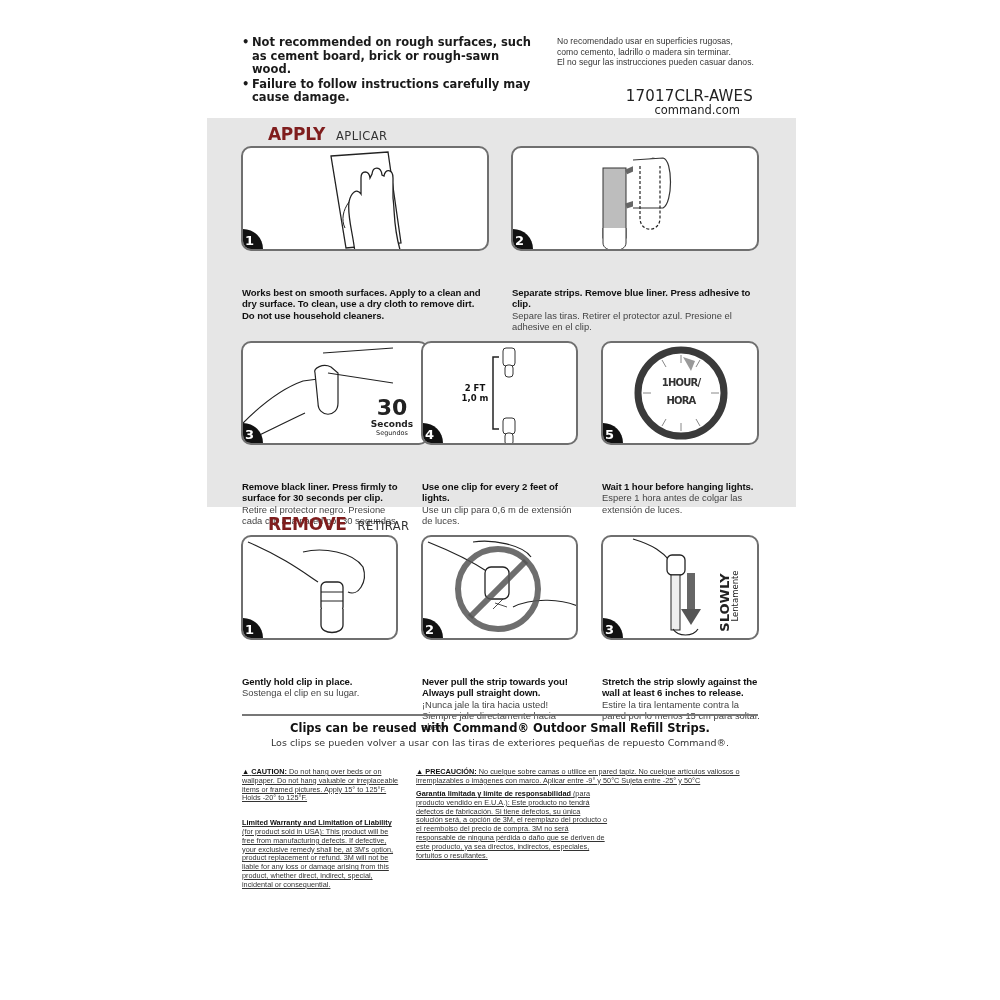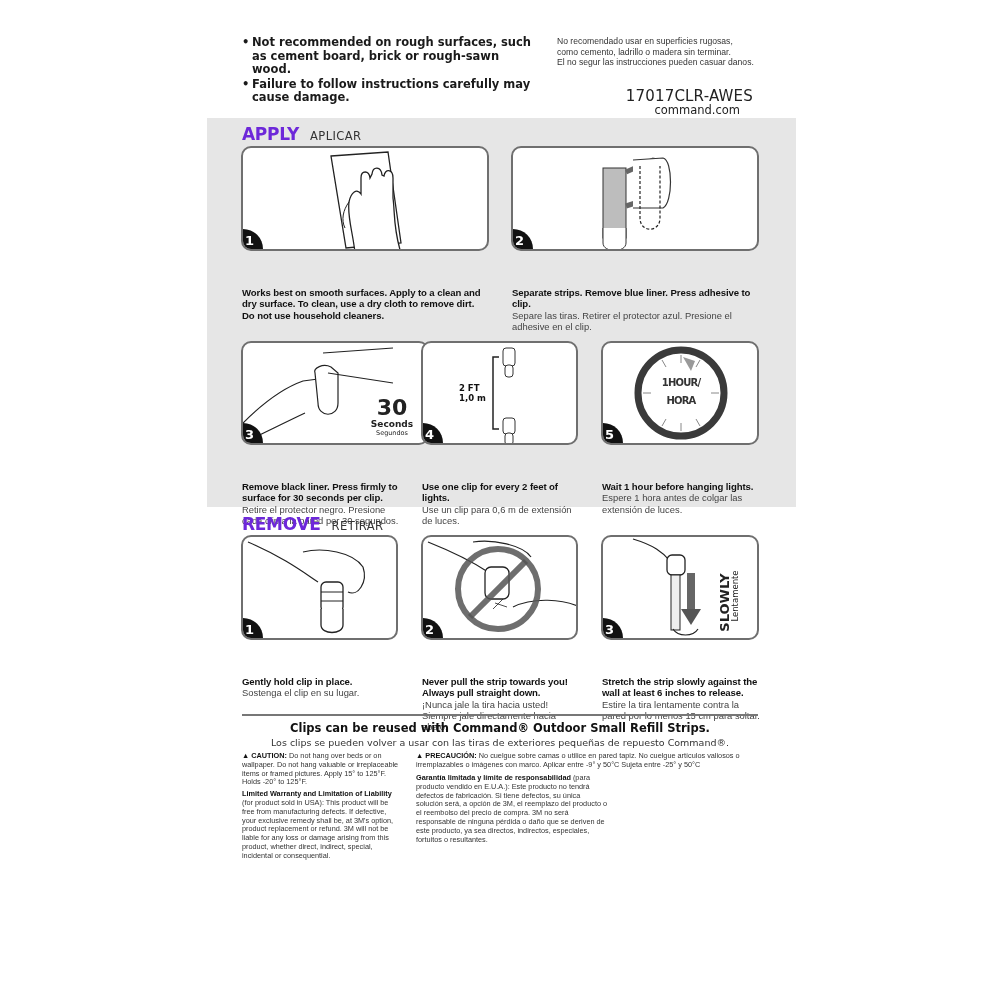--- a/index.html
+++ b/index.html
@@ -10,37 +10,37 @@
   .warn-en { left:242px; top:36px; width:300px; font-family:"DejaVu Sans", sans-serif; font-weight:bold; font-size:11.5px; line-height:13.5px; color:#1a1a1a; }
   .warn-en .item { display:flex; }
   .warn-en .bullet { width:10px; flex:none; }
   .warn-es { left:557px; top:36px; width:220px; font-family:"Liberation Sans", sans-serif; font-size:8.6px; line-height:10.6px; color:#333; }
   .sku { left:600px; top:88px; width:153px; text-align:right; font-family:"DejaVu Sans", sans-serif; font-size:15px; line-height:16px; color:#222; letter-spacing:0.2px; }
   .site { left:600px; top:104px; width:140px; text-align:right; font-family:"DejaVu Sans", sans-serif; font-size:11.5px; line-height:12px; color:#222; }
 
   
   .band { left:207px; top:118px; width:589px; height:389px; background:#e6e6e6; }
 
-  .sec-title { font-family:"DejaVu Sans", sans-serif; font-weight:bold; font-size:17px; color:#6d28d9; letter-spacing:-0.3px; }
+  .sec-title { font-family:"DejaVu Sans", sans-serif; font-weight:bold; font-size:17px; color:#7f1d1d; letter-spacing:-0.3px;margin-left:26px; }
   .sec-sub { font-family:"DejaVu Sans", sans-serif; font-weight:normal; font-size:11.5px; color:#333; letter-spacing:0.4px; margin-left:11px; }
 
   .panel { position:absolute; background:#fff; border:2.5px solid #6f6f6f; border-radius:10px; box-sizing:border-box; overflow:hidden; }
   .badge { position:absolute; left:-2px; bottom:-2px; width:22px; height:22px; background:#111; border-top-right-radius:20px; color:#fff; font-family:"DejaVu Sans", sans-serif; font-weight:bold; font-size:13px; line-height:24px; padding-left:4px; box-sizing:border-box; }
 
   .cap { position:absolute; font-size:9.3px; line-height:11.3px; }
   .cap .en { font-family:"Liberation Sans", sans-serif; font-weight:bold; color:#111; font-size:9.6px; letter-spacing:-0.1px;margin-top:32px; }
   .cap .es { font-family:"Liberation Sans", sans-serif; color:#444; font-size:9.4px; }
 
   .divider { left:242px; top:714px; width:516px; height:1.5px; background:#777; }
   .reuse-en { left:230px; top:721px; width:540px; text-align:center; font-family:"DejaVu Sans", sans-serif; font-weight:bold; font-size:11.5px; color:#111; }
   .reuse-es { left:230px; top:737px; width:540px; text-align:center; font-family:"DejaVu Sans", sans-serif; font-size:9.5px; color:#333; }
 
   .fine { position:absolute; font-family:"Liberation Sans", sans-serif; font-size:7.3px; line-height:8.8px; color:#333; }
   .fine b { color:#111; }
-  .fine p { margin:0 0 3px 0; }
+  .fine p { margin:16px 0 3px 0;text-decoration:underline; }
 
   svg { display:block; }
 </style>
 </head>
 <body>
 
 <div class="abs warn-en">
   <div class="item">
       <span class="bullet">•</span>
       <span>Not recommended on rough surfaces, such as cement board, brick or rough-sawn wood.</span>
@@ -113,21 +113,21 @@
 </div>
 
 <div class="panel" style="left:421px; top:341px; width:157px; height:104px;">
   <svg width="157" height="104">
     <path d="M76 14 L70 14 L70 86 L76 86" fill="none" stroke="#222" stroke-width="1.5"></path>
     <rect x="80" y="5" width="12" height="18" rx="3" fill="#fff" stroke="#333" stroke-width="1"></rect>
     <rect x="82" y="22" width="8" height="12" rx="3" fill="#fff" stroke="#333" stroke-width="1"></rect>
     <rect x="80" y="75" width="12" height="16" rx="3" fill="#fff" stroke="#333" stroke-width="1"></rect>
     <rect x="82" y="90" width="8" height="12" rx="3" fill="#fff" stroke="#333" stroke-width="1"></rect>
   </svg>
-  <div class="abs" style="left:36px; top:40px; text-align:left; width:32px; font-family:'DejaVu Sans',sans-serif; font-weight:bold; font-size:8.5px; line-height:10px; color:#111;">
+  <div class="abs" style="left:36px; top:40px; text-align:center; width:32px; font-family:'DejaVu Sans',sans-serif; font-weight:bold; font-size:8.5px; line-height:10px; color:#111;">
     <div>2 FT</div>
     <div>1,0 m</div>
   </div>
   <div class="badge">4</div>
 </div>
 <div class="cap" style="left:422px; top:449px; width:160px;">
   <div class="en">Use one clip for every 2 feet of lights.</div>
   <div class="es">Use un clip para 0,6 m de extensión de luces.</div>
 </div>
 

